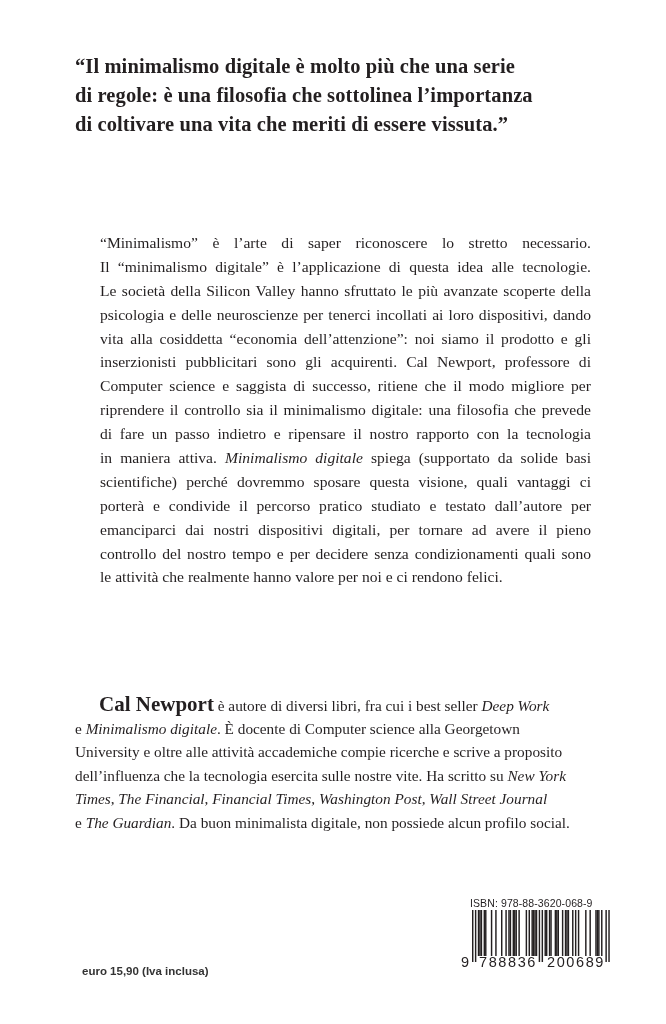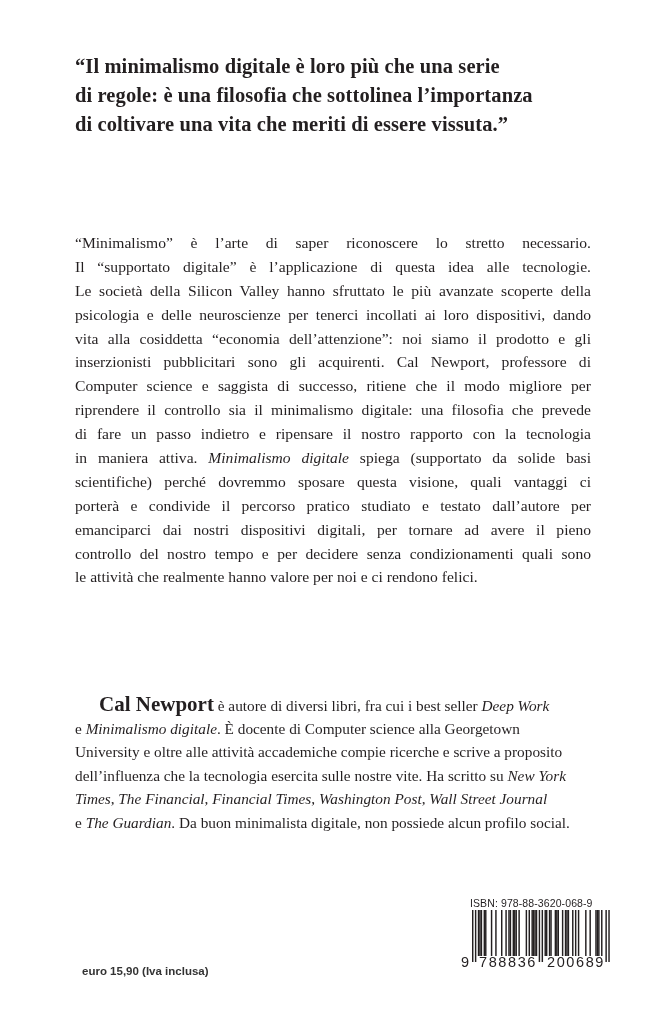--- a/index.html
+++ b/index.html
@@ -7,21 +7,21 @@
     .serif { font-family: "Liberation Serif", "DejaVu Serif", serif; }
     .quote {
       position: absolute; left: 75px; top: 52px; width: 560px;
       font-size: 20.5px; line-height: 29px; font-weight: bold; letter-spacing: 0.1px;
     }
     .quote span { display: block; white-space: nowrap; }
     .body-text {
       position: absolute; left: 75px; top: 231px; width: 516px;
       font-size: 15.6px; line-height: 23.9px;
     }
-    .body-text .ln { display: block; text-align: justify; text-align-last: justify; height: 23.9px; white-space: nowrap; }
+    .body-text .ln { display: block; text-align: justify; text-align-last: justify; height: 23.9px; white-space: nowrap; margin-left: 25px; }
     .body-text .ln.last { text-align-last: left; }
     .bio {
       position: absolute; left: 75px; top: 693px; width: 540px;
       font-size: 15.3px; line-height: 23.6px;
     }
     .bio .ln { display: block; white-space: nowrap; height: 23.6px; }
     .bio .name { font-size: 21px; font-weight: bold; margin-left: 24px; }
     em { font-style: italic; }
     .price {
       position: absolute; left: 75px; top: 965px;
@@ -34,28 +34,28 @@
     }
     .bars { position: absolute; left: 0; top: 13px; }
     .bc-digit {
       position: absolute; font-family: "Liberation Sans", "DejaVu Sans", sans-serif; font-size: 14.5px; color: #231f20; top: 57px;
     }
   </style>
 </head>
 <body>
 
 <div class="quote serif">
-  <span>“Il minimalismo digitale è loro più che una serie</span>
+  <span>“Il minimalismo digitale è molto più che una serie</span>
   <span>di regole: è una filosofia che sottolinea l’importanza</span>
   <span>di coltivare una vita che meriti di essere vissuta.”</span>
 </div>
 
 <div class="body-text serif">
   <span class="ln">“Minimalismo” è l’arte di saper riconoscere lo stretto necessario.</span>
-  <span class="ln">Il “supportato digitale” è l’applicazione di questa idea alle tecnologie.</span>
+  <span class="ln">Il “minimalismo digitale” è l’applicazione di questa idea alle tecnologie.</span>
   <span class="ln">Le società della Silicon Valley hanno sfruttato le più avanzate scoperte della</span>
   <span class="ln">psicologia e delle neuroscienze per tenerci incollati ai loro dispositivi, dando</span>
   <span class="ln">vita alla cosiddetta “economia dell’attenzione”: noi siamo il prodotto e gli</span>
   <span class="ln">inserzionisti pubblicitari sono gli acquirenti. Cal Newport, professore di</span>
   <span class="ln">Computer science e saggista di successo, ritiene che il modo migliore per</span>
   <span class="ln">riprendere il controllo sia il minimalismo digitale: una filosofia che prevede</span>
   <span class="ln">di fare un passo indietro e ripensare il nostro rapporto con la tecnologia</span>
   <span class="ln"><span>in maniera attiva. </span><em>Minimalismo digitale</em><span> spiega (supportato da solide basi</span></span>
   <span class="ln">scientifiche) perché dovremmo sposare questa visione, quali vantaggi ci</span>
   <span class="ln">porterà e condivide il percorso pratico studiato e testato dall’autore per</span>

